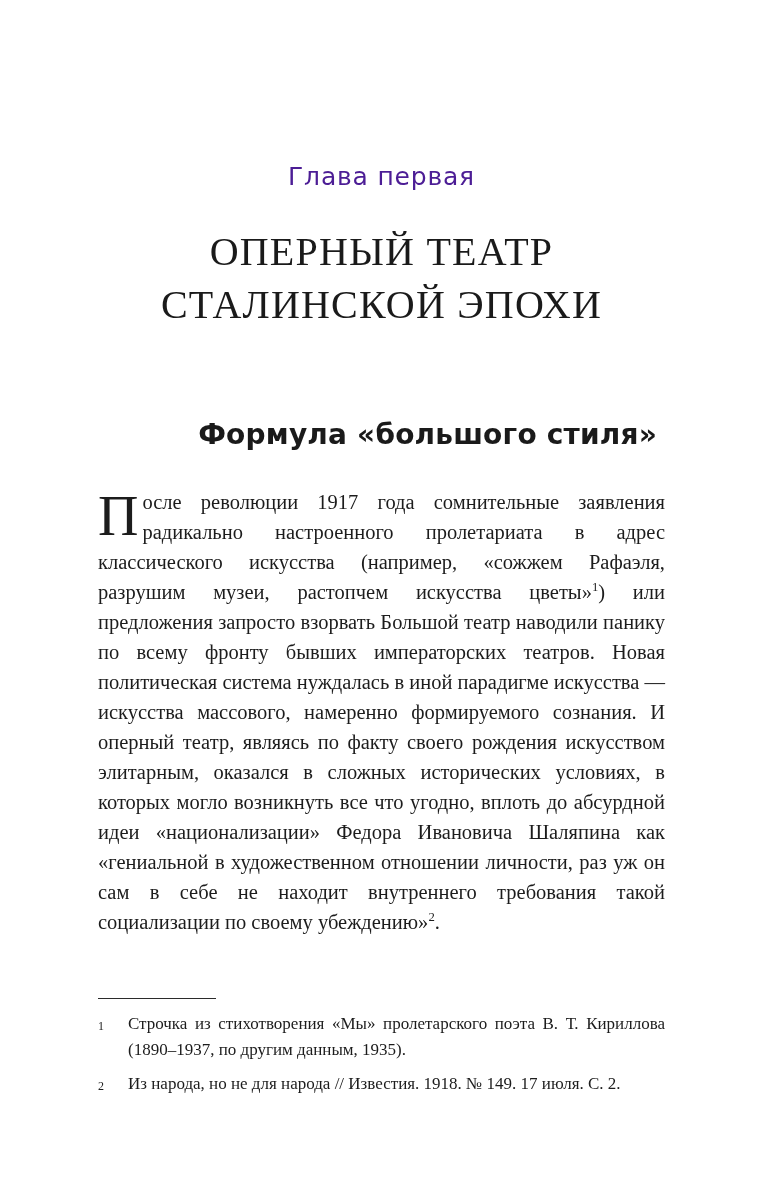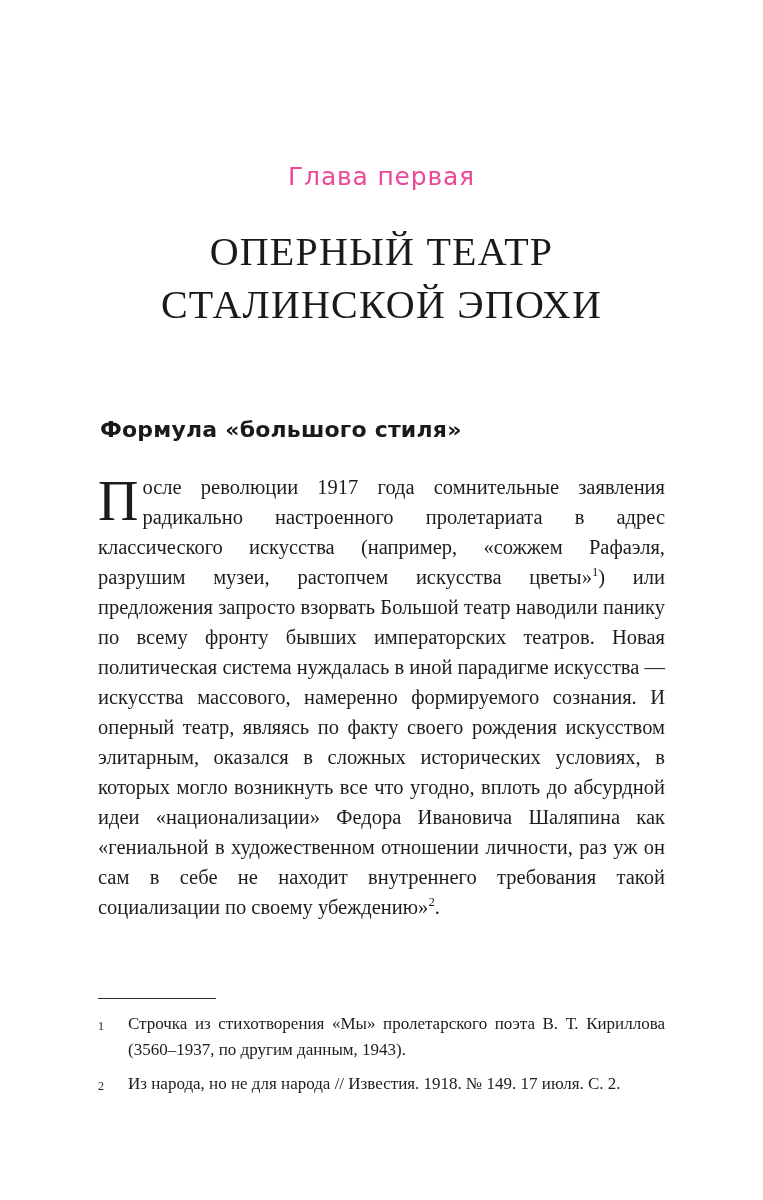--- a/index.html
+++ b/index.html
@@ -24,42 +24,42 @@
 
   
   .chapter-label {
     margin: 0;
     padding-top: 162px;
     text-align: center;
     font-family: "DejaVu Sans", sans-serif;
     font-size: 25px;
     font-weight: 400;
     letter-spacing: 0.8px;
-    color: #ec4899;
+    color: #4c1d95;
   }
   .chapter-title {
     margin: 7px;
     padding-top: 28px;
     text-align: center;
     font-family: "Liberation Serif", serif;
     font-size: 40px;
     font-weight: 400;
     line-height: 1.32;
     letter-spacing: 1.2px;
     color: #1a1a1a;
   }
   .chapter-title .line {
     display: block;
   }
   .section-title {
-    margin: 2px;
+    margin: 8px;
     padding-top: 78px;
-    text-align: left;
+    text-align: right;
     font-family: "DejaVu Sans", sans-serif;
-    font-size: 22px;
+    font-size: 28px;
     font-weight: 600;
     letter-spacing: 0.2px;
     color: #1a1a1a;
   }
 
   
   .body-text {
     padding-top: 28px;
   }
   .body-text p {
@@ -136,21 +136,21 @@
 
   <div class="body-text">
     <p class="dropcap-para"><span class="dropcap">П</span><span>осле революции 1917 года сомнительные заявления радикально настроенного пролетариата в адрес классического искусства (например, «сожжем Рафаэля, разрушим музеи, растопчем искусства цветы»<sup>1</sup>) или предложения запросто взорвать Большой театр наводили панику по всему фронту бывших императорских театров. Новая политическая система нуждалась в иной парадигме искусства — искусства массового, намеренно формируемого сознания. И оперный театр, являясь по факту своего рождения искусством элитарным, оказался в сложных исторических условиях, в которых могло возникнуть все что угодно, вплоть до абсурдной идеи «национализации» Федора Ивановича Шаляпина как «гениальной в художественном отношении личности, раз уж он сам в себе не находит внутреннего требования такой социализации по своему убеждению»<sup>2</sup>.</span></p>
   </div>
 
   <div class="footnotes">
     <div class="footnote-rule"></div>
 
     <div class="footnote">
       <span class="marker">1</span>
-      <span class="fn-text">Строчка из стихотворения «Мы» пролетарского поэта В. Т. Кириллова (3560–1937, по другим данным, 1943).</span>
+      <span class="fn-text">Строчка из стихотворения «Мы» пролетарского поэта В. Т. Кириллова (1890–1937, по другим данным, 1935).</span>
     </div>
 
     <div class="footnote">
       <span class="marker">2</span>
       <span class="fn-text">Из народа, но не для народа // Известия. 1918. № 149. 17 июля. С. 2.</span>
     </div>
   </div>
 
 </div>
 

